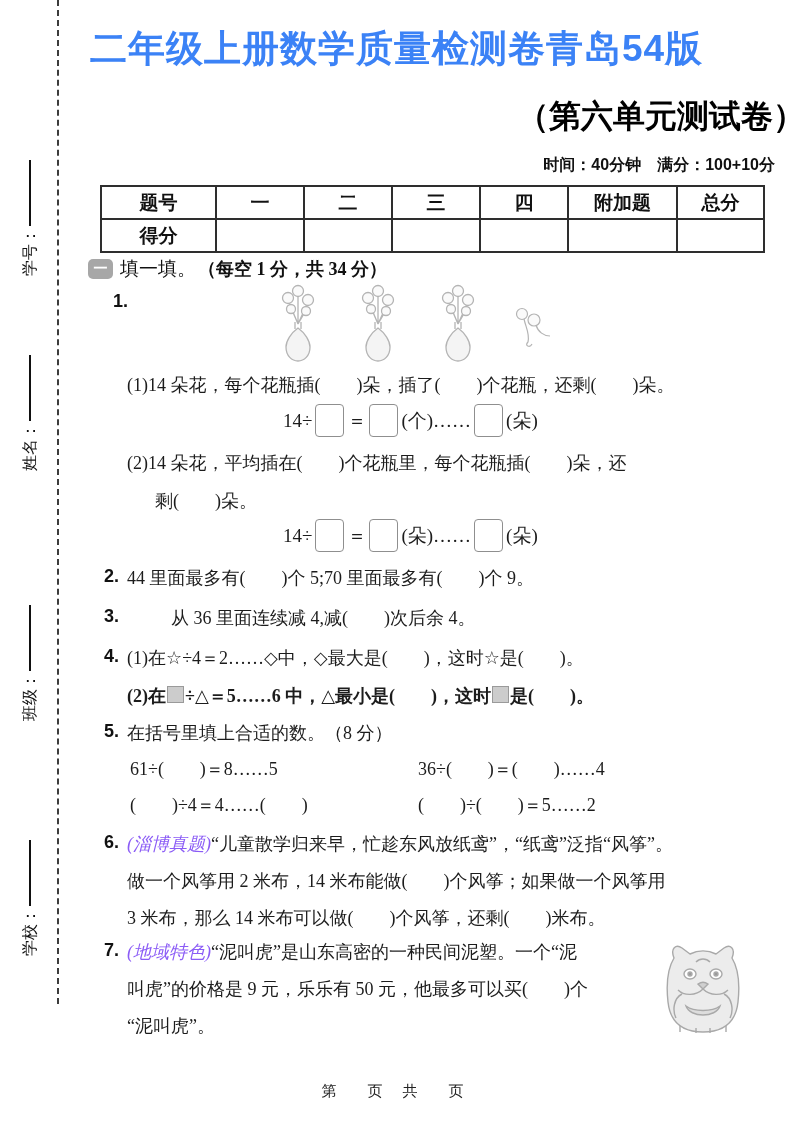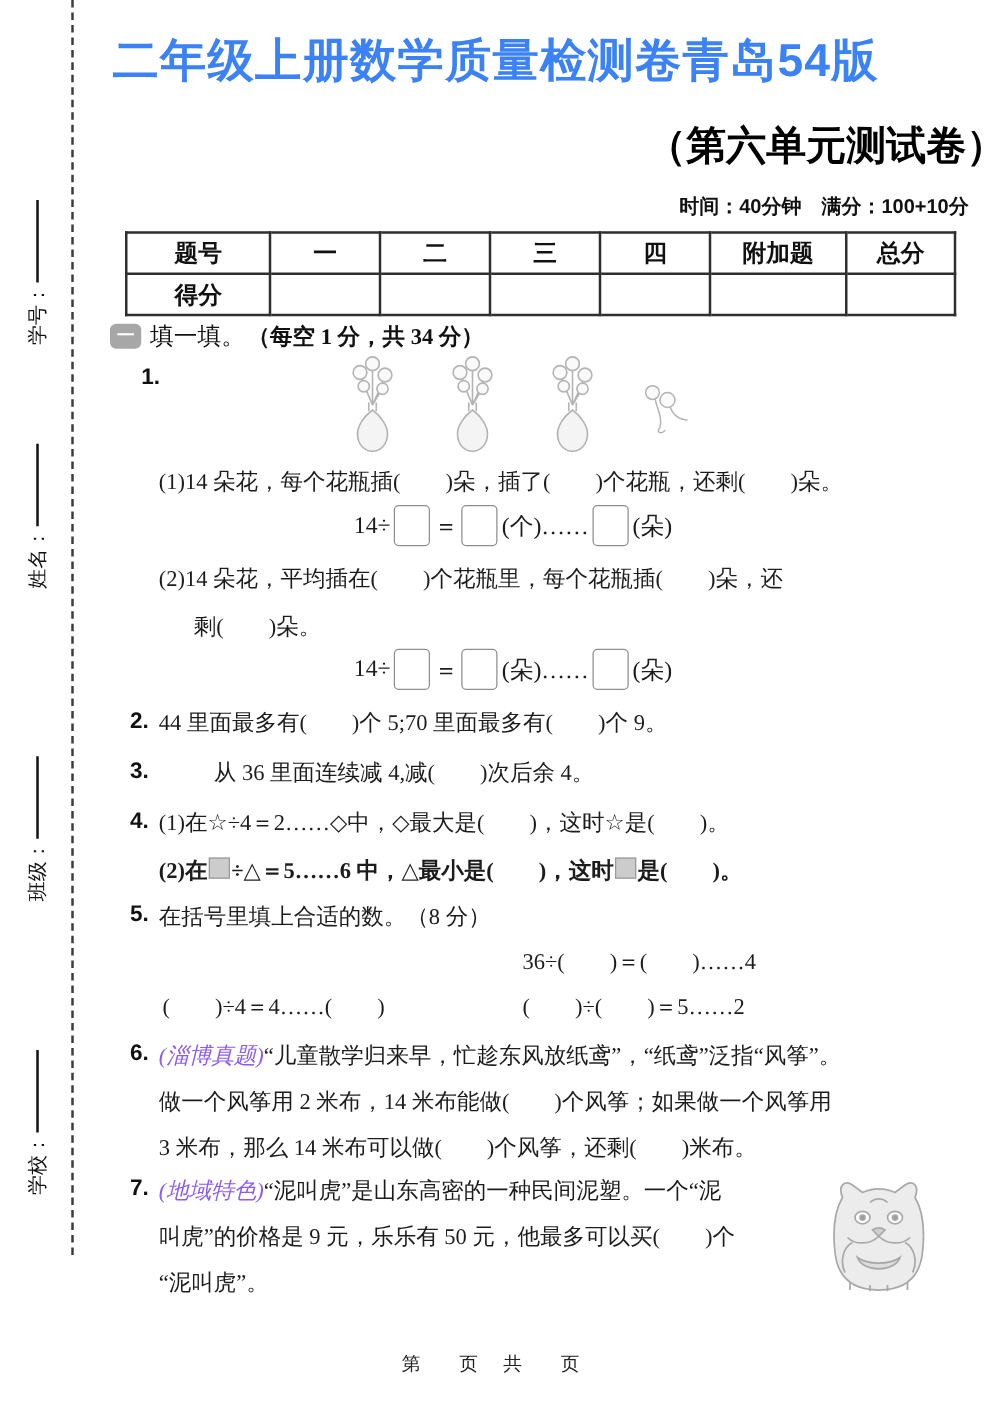--- a/index.html
+++ b/index.html
@@ -224,20 +224,21 @@
   <div class="qline" style="left:127px;top:606px;margin-left:44px;">从 36 里面连续减 4,减(　　)次后余 4。</div>
 
   <div class="qnum" style="left:104px;top:646px;">4.</div>
   <div class="qline" style="left:127px;top:646px;">(1)在☆÷4＝2……◇中，◇最大是(　　)，这时☆是(　　)。</div>
   <div class="qline" style="left:127px;top:684px;font-weight:bold;">
     <span>(2)在</span><span class="gray-square"></span><span>÷△＝5……6 中，△最小是(　　)，这时</span><span class="gray-square"></span><span>是(　　)。</span>
   </div>
 
   <div class="qnum" style="left:104px;top:721px;">5.</div>
   <div class="qline" style="left:127px;top:721px;">在括号里填上合适的数。（8 分）</div>
+  <div class="qline" style="left:130px;top:757px;">61÷(　　)＝8……5</div>
   <div class="qline" style="left:418px;top:757px;">36÷(　　)＝(　　)……4</div>
   <div class="qline" style="left:130px;top:793px;">(　　)÷4＝4……(　　)</div>
   <div class="qline" style="left:418px;top:793px;">(　　)÷(　　)＝5……2</div>
 
   <div class="qnum" style="left:104px;top:832px;">6.</div>
   <div class="qline" style="left:127px;top:832px;">
     <span class="tag">(淄博真题)</span><span>“儿童散学归来早，忙趁东风放纸鸢”，“纸鸢”泛指“风筝”。</span>
   </div>
   <div class="qline" style="left:127px;top:869px;">做一个风筝用 2 米布，14 米布能做(　　)个风筝；如果做一个风筝用</div>
   <div class="qline" style="left:127px;top:906px;">3 米布，那么 14 米布可以做(　　)个风筝，还剩(　　)米布。</div>

